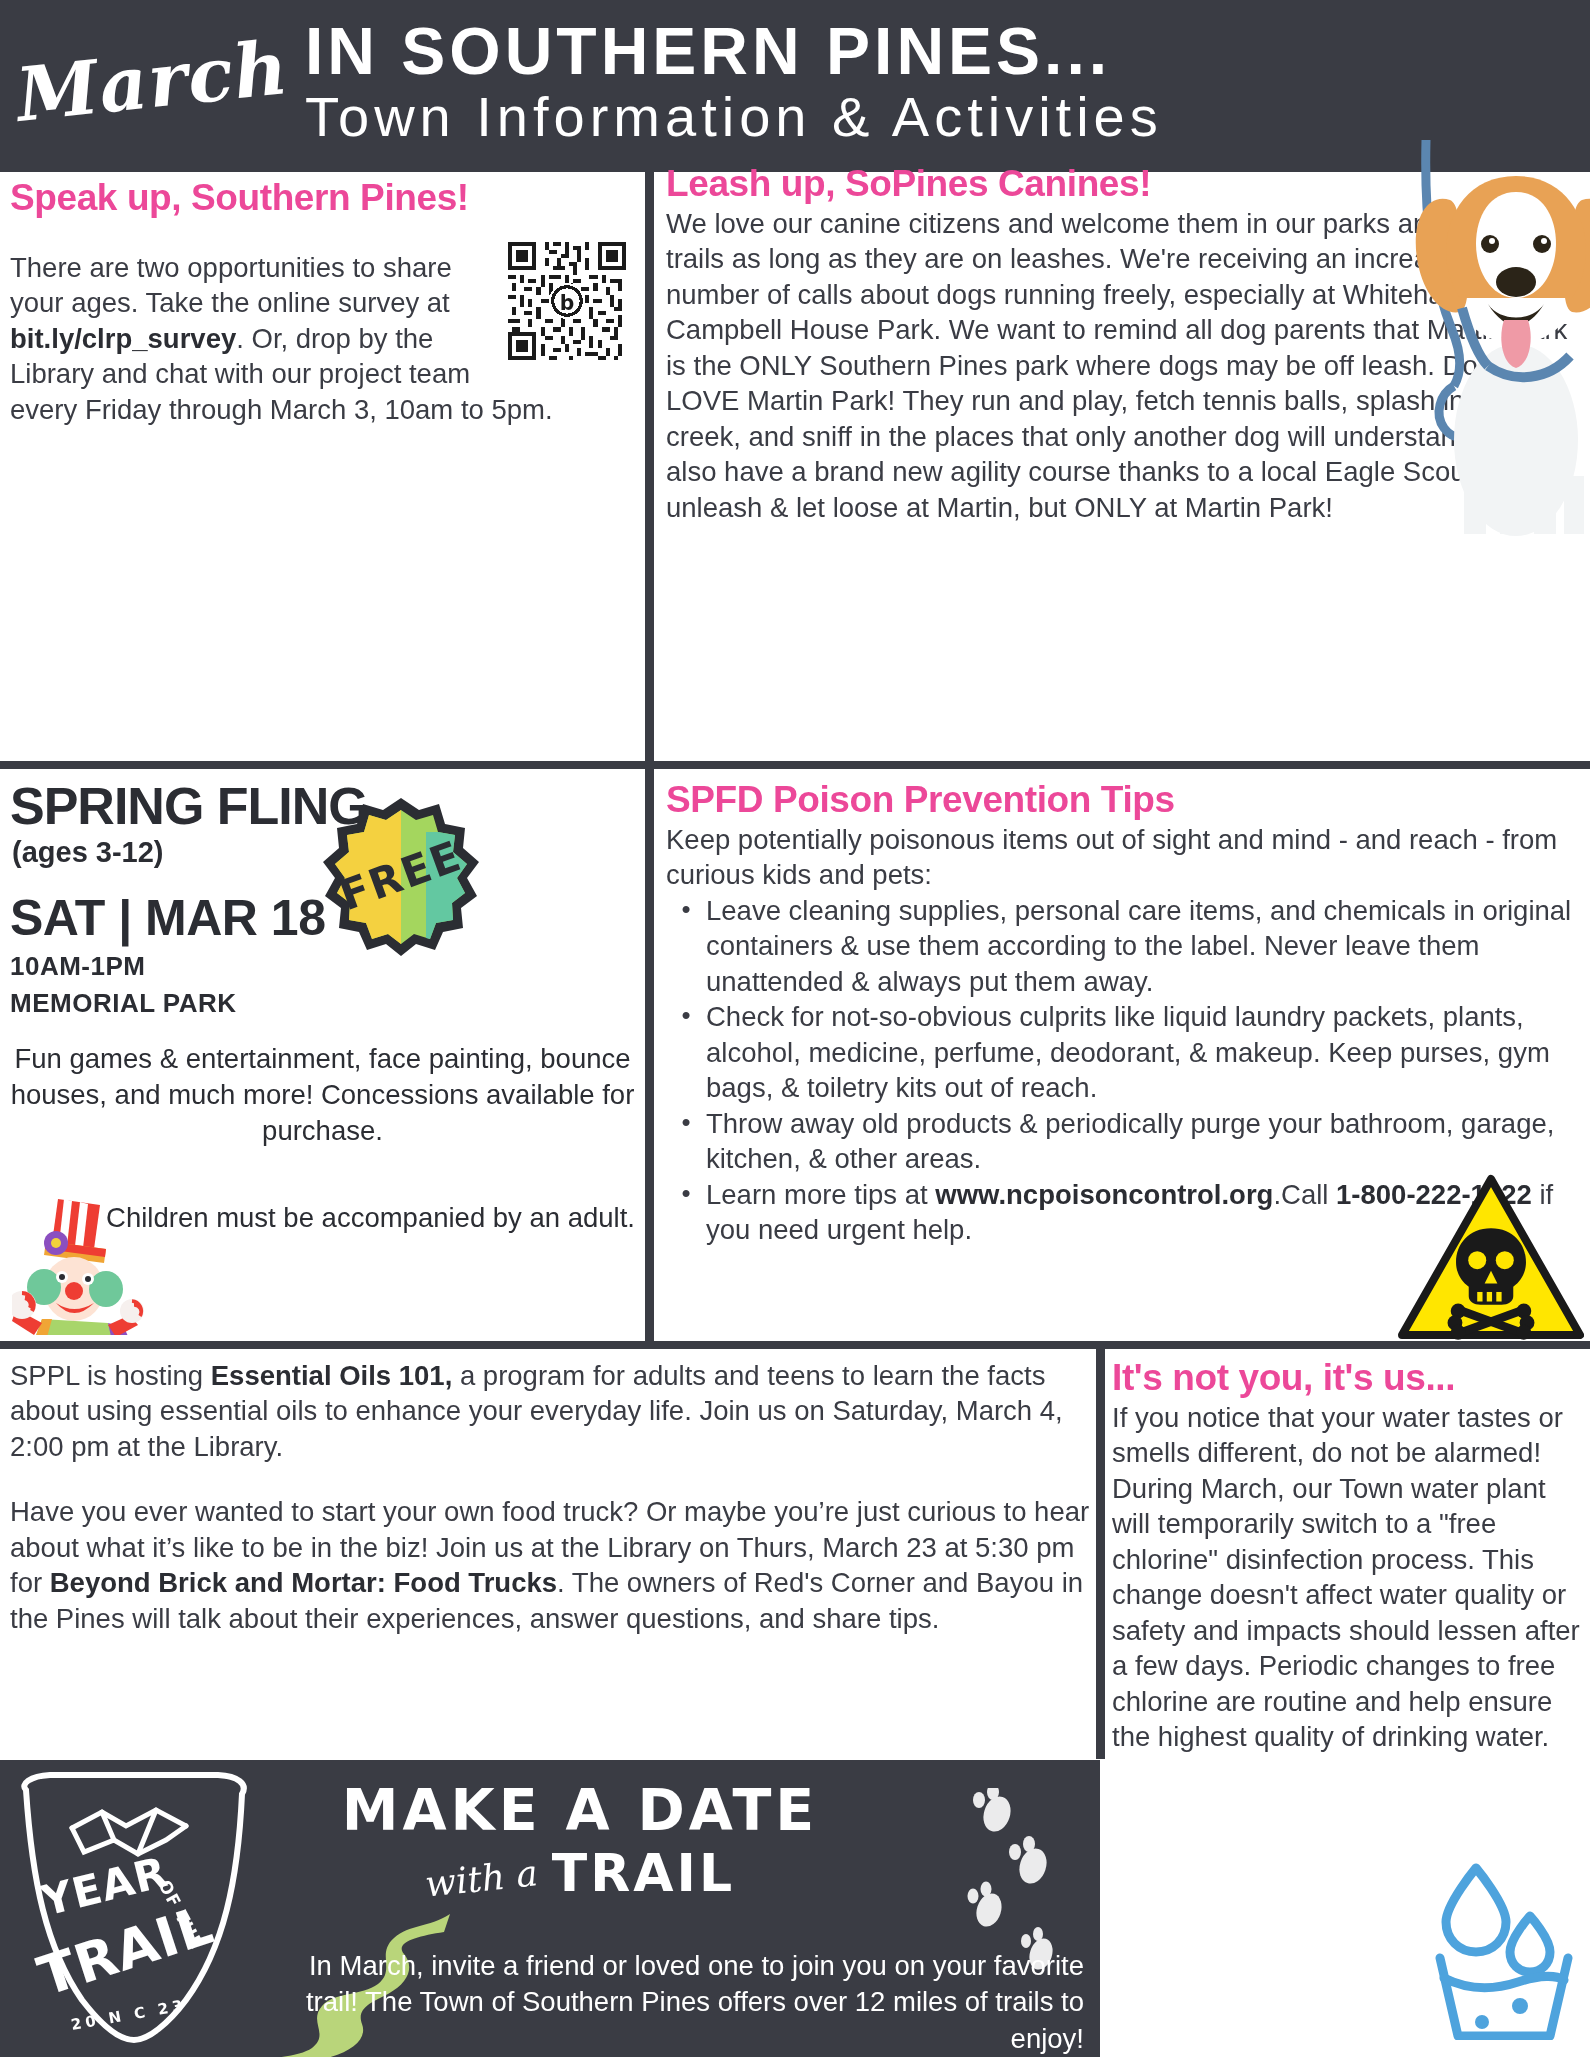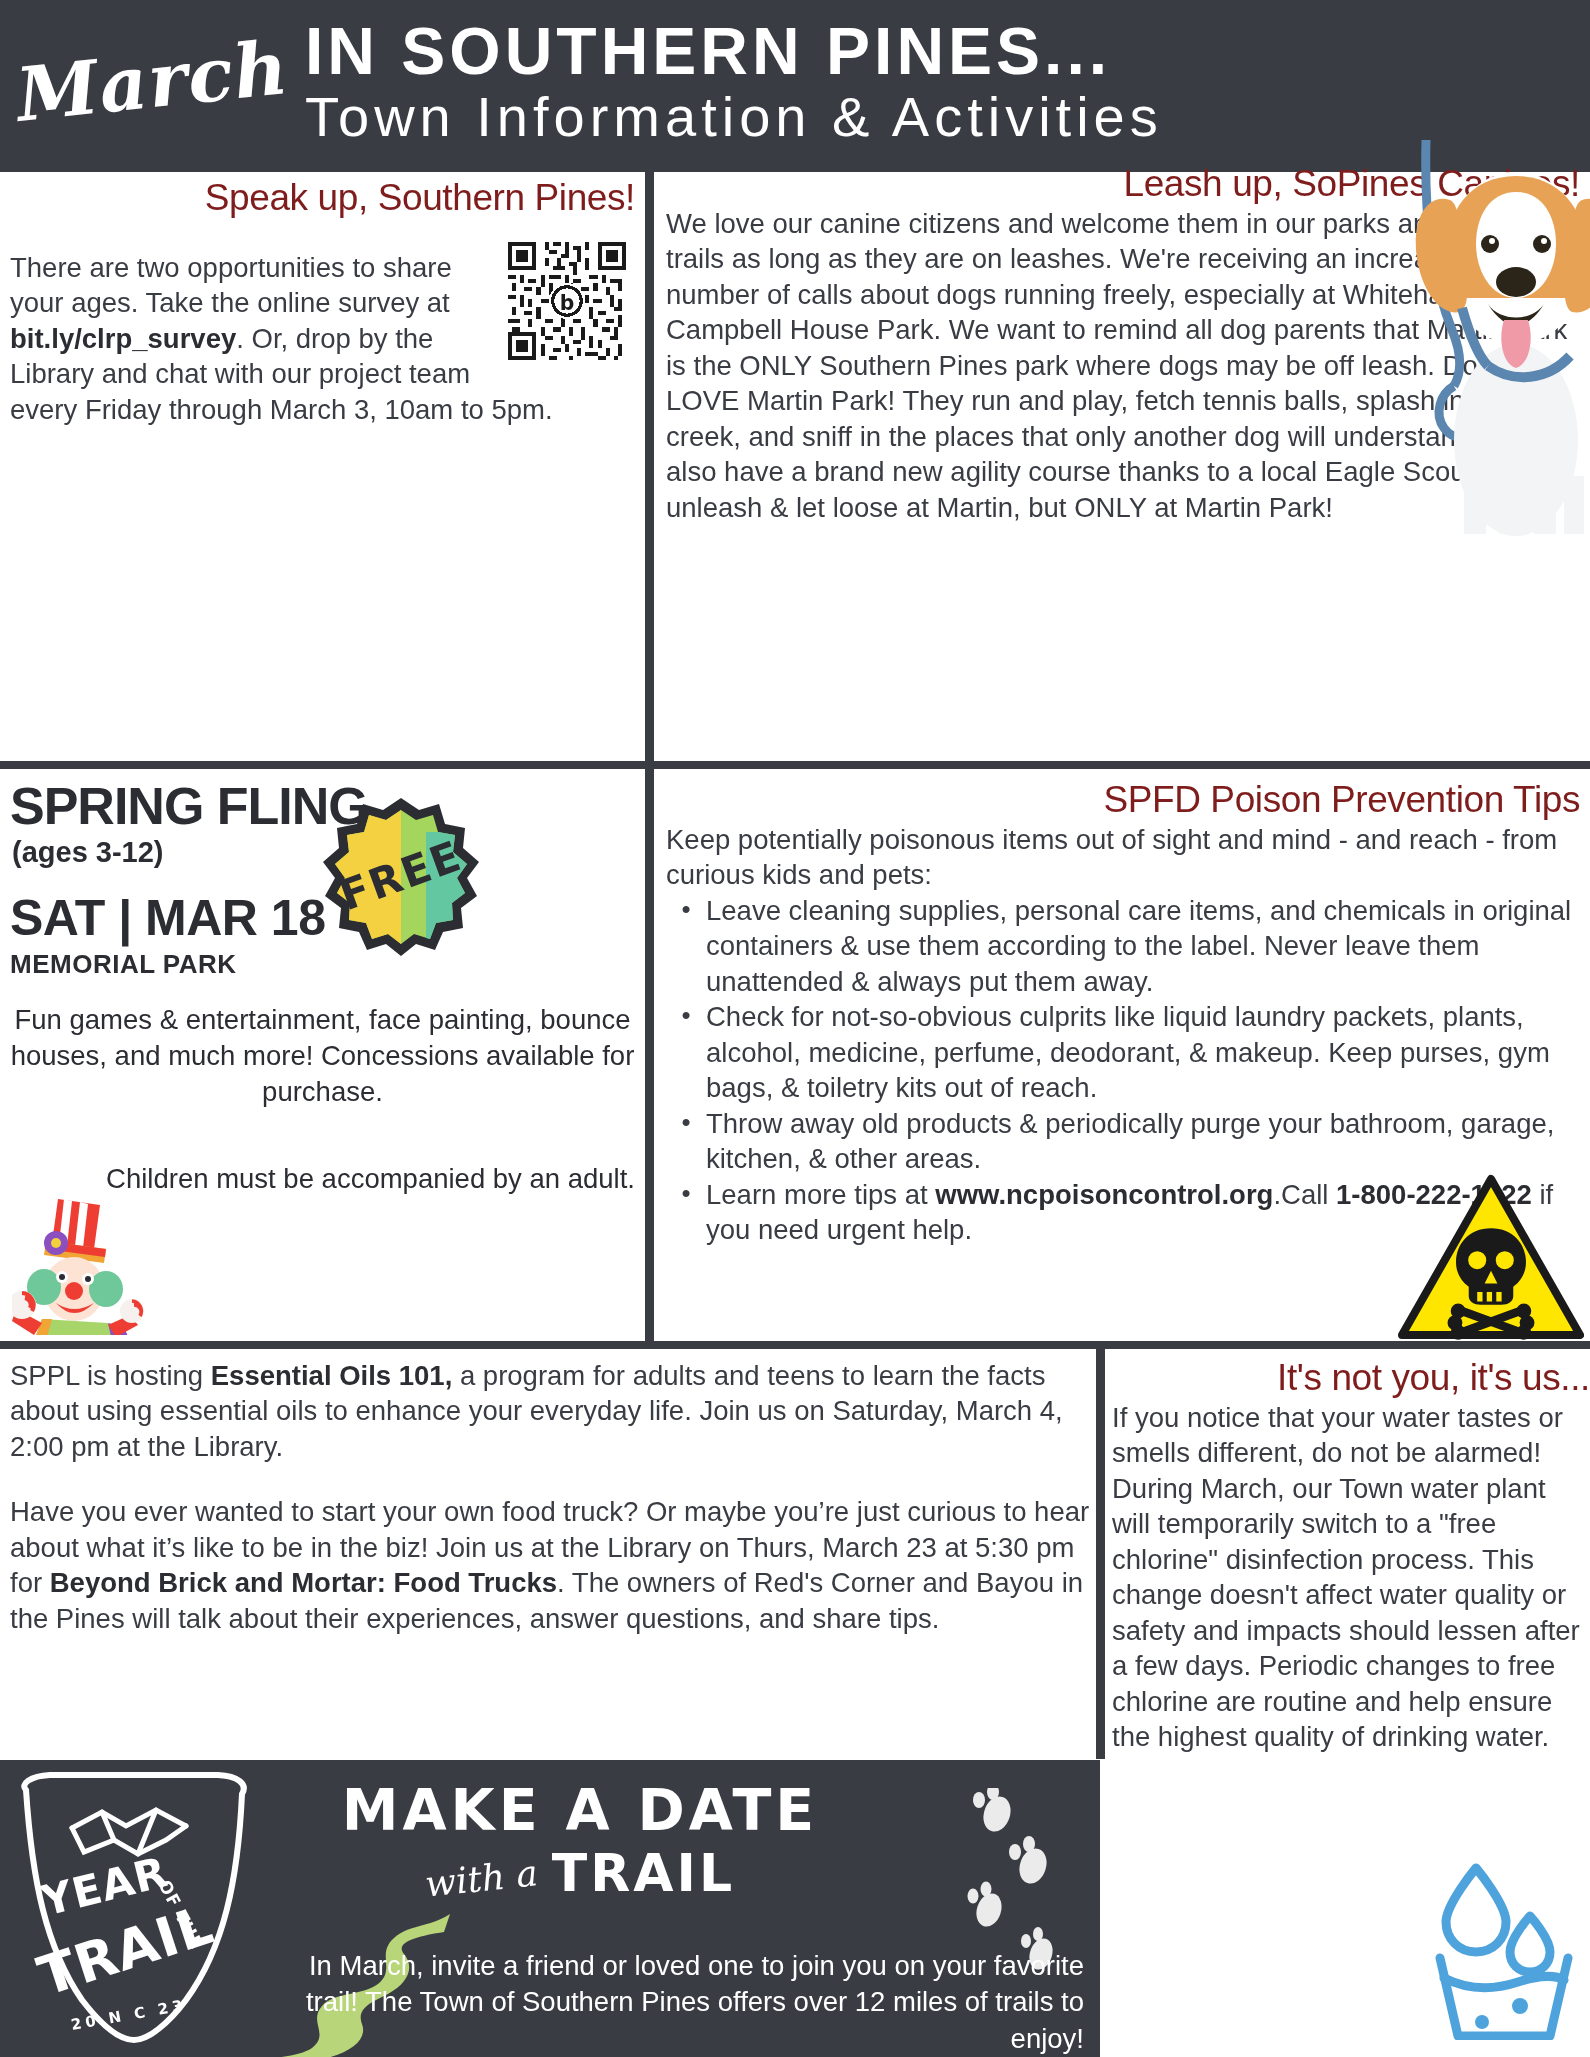--- a/index.html
+++ b/index.html
@@ -40,22 +40,22 @@
   }
 
   
   .rule-h { position:absolute; background:#3a3c44; }
   .rule-v { position:absolute; background:#3a3c44; }
 
   
   .panel { position:absolute; }
   h2.panel-title {
     margin:0 0 2px 0;
-    font-size:37px; font-weight:400; letter-spacing:-0.4px;
-    color:#7f1d1d; line-height:1.08;text-align:right;
+    font-size:37px; font-weight:700; letter-spacing:-0.4px;
+    color:#ec4899; line-height:1.08;
   }
   .body-text {
     font-size:27.5px; line-height:1.29; color:#3a3c44;
     font-weight:400;
   }
   .body-text p { margin:0 0 0 0; }
   .spacer-line { height:30px; }
   b, strong { font-weight:700; color:#2b2d33; }
 
   
@@ -326,20 +326,21 @@
           <path d="M10 102 a12 12 0 0 1 10 18 a9 9 0 0 0 -7 -13 a7 7 0 0 1 5 10" fill="none" stroke="#ee3d33" stroke-width="4"></path>
           <circle cx="120" cy="120" r="12" fill="#f6f0ee"></circle>
           <path d="M120 110 a10 10 0 0 1 8 15 a7 7 0 0 0 -6 -11" fill="none" stroke="#ee3d33" stroke-width="3.5"></path>
         </g>
       </svg>
     </div>
 
     <h2 class="sf-title">SPRING FLING</h2>
     <p class="sf-ages">(ages 3-12)</p>
     <p class="sf-date">SAT | MAR 18</p>
+    <p class="sf-time">10AM-1PM</p>
     <p class="sf-place">MEMORIAL PARK</p>
     <p class="sf-desc">Fun games &amp; entertainment, face painting, bounce houses, and much more! Concessions available for purchase.</p>
     <p class="sf-note">Children must be accompanied by an adult.</p>
   </div>
 
   <div class="panel" id="panel-poison">
     <div class="hazard">
       <svg viewBox="0 0 186 170" width="186" height="170">
         <path d="M93 6 L182 162 L4 162 Z" fill="#ffe600" stroke="#1a1a1a" stroke-width="8" stroke-linejoin="round"></path>
         <g fill="#1a1a1a" transform="translate(93,102) scale(1.06)">

